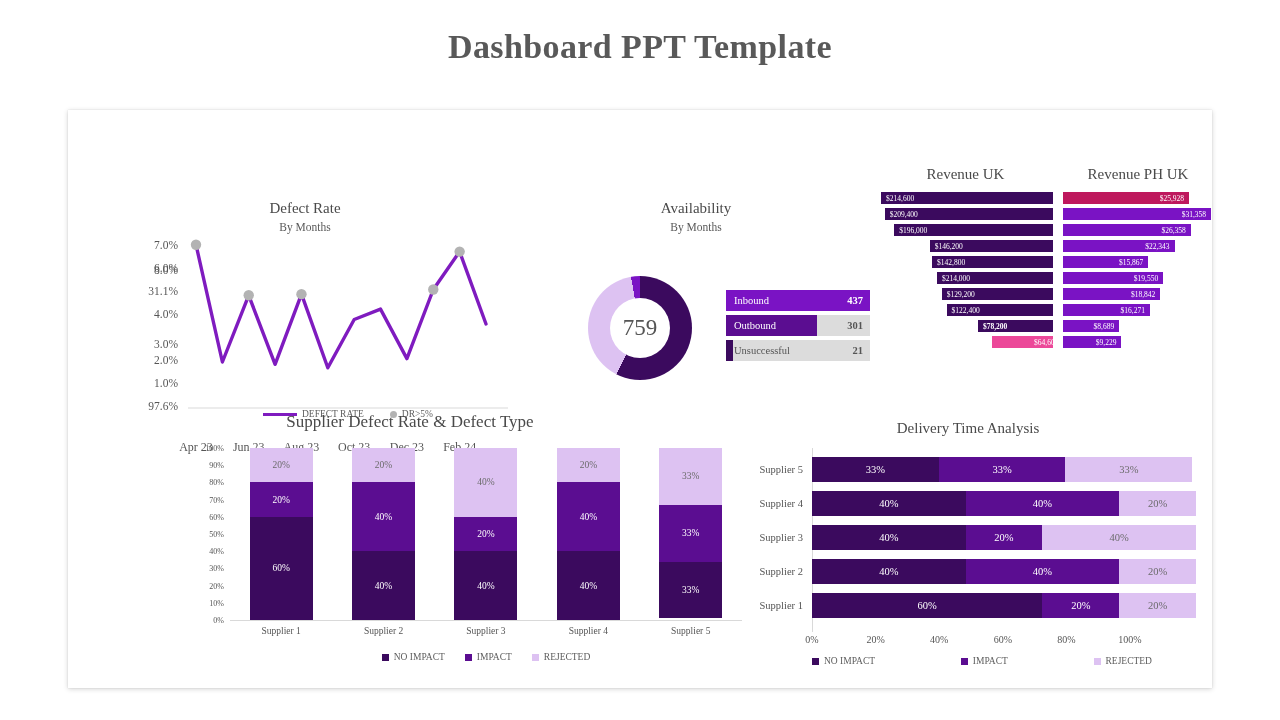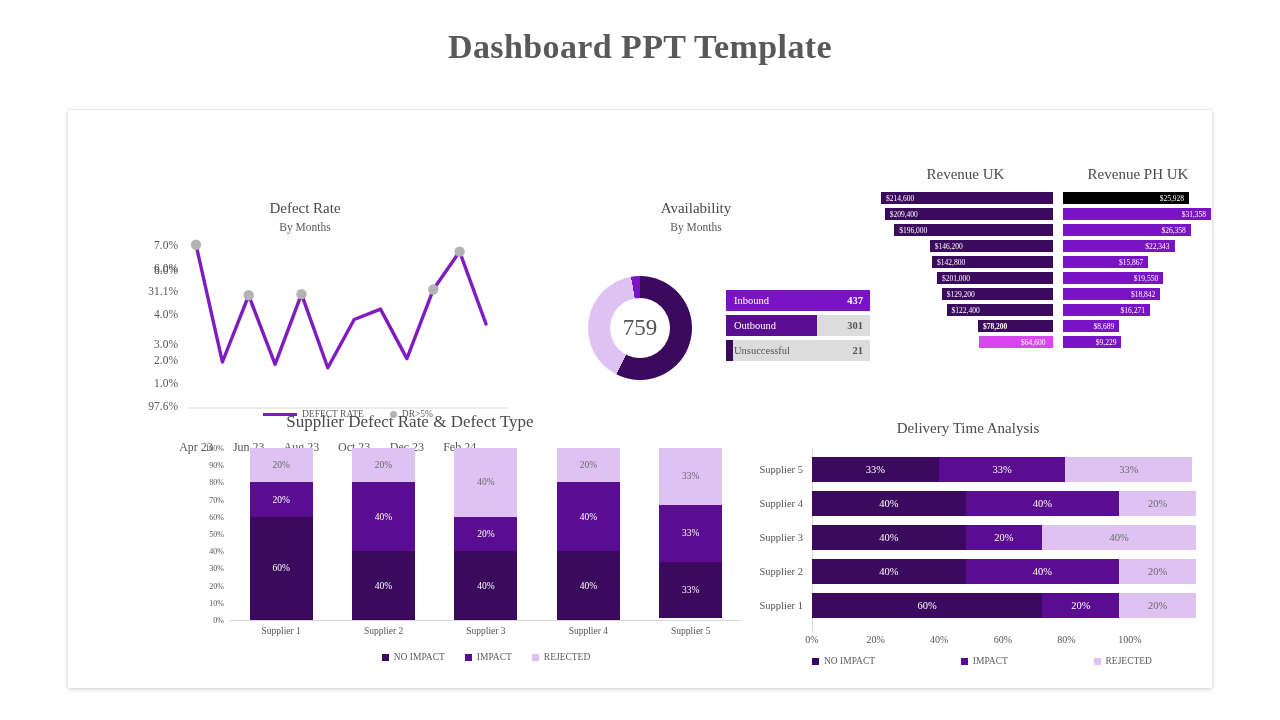--- a/index.html
+++ b/index.html
@@ -263,41 +263,41 @@
             <div class="rev-row">
               <div class="rev-bar uk" style="width: 158.777px; background: rgb(59, 10, 94);">$196,000</div>
             </div>
             <div class="rev-row">
               <div class="rev-bar uk" style="width: 123.372px; background: rgb(59, 10, 94);">$146,200</div>
             </div>
             <div class="rev-row">
               <div class="rev-bar uk" style="width: 120.955px; background: rgb(59, 10, 94);">$142,800</div>
             </div>
             <div class="rev-row">
-              <div class="rev-bar uk" style="width: 116.121px; background: rgb(59, 10, 94);">$201,000</div>
+              <div class="rev-bar uk" style="width: 116.121px; background: rgb(59, 10, 94);">$214,000</div>
             </div>
             <div class="rev-row">
               <div class="rev-bar uk" style="width: 111.286px; background: rgb(59, 10, 94);">$129,200</div>
             </div>
             <div class="rev-row">
               <div class="rev-bar uk" style="width: 106.452px; background: rgb(59, 10, 94);">$122,400</div>
             </div>
             <div class="rev-row">
               <div class="rev-bar uk" style="width: 75.0287px; background: rgb(59, 10, 94); font-weight: bold;">$78,200</div>
             </div>
             <div class="rev-row">
-              <div class="rev-bar uk" style="width: 74px; background: #d946ef; padding-left: 42px;">$64,600</div>
+              <div class="rev-bar uk" style="width: 61px; background: #ec4899; padding-left: 42px;">$64,600</div>
             </div>
           </div>
       </div>
       <div class="rev-col" id="rev-phuk" style="left:185px;width:150px;">
         <div class="chart-title">Revenue PH UK</div>
         <div class="rev-list" id="rev-phuk-list">
             <div class="rev-row">
-              <div class="rev-bar phuk" style="width: 126.02px; background: #000000;">$25,928</div>
+              <div class="rev-bar phuk" style="width: 126.02px; background: #be185d;">$25,928</div>
             </div>
             <div class="rev-row">
               <div class="rev-bar phuk" style="width: 148px; background: rgb(122, 19, 196);">$31,358</div>
             </div>
             <div class="rev-row">
               <div class="rev-bar phuk" style="width: 127.761px; background: rgb(122, 19, 196); font-family: Liberation Serif, serif;">$26,358</div>
             </div>
             <div class="rev-row">
               <div class="rev-bar phuk" style="width: 111.509px; background: rgb(122, 19, 196);">$22,343</div>
             </div>

